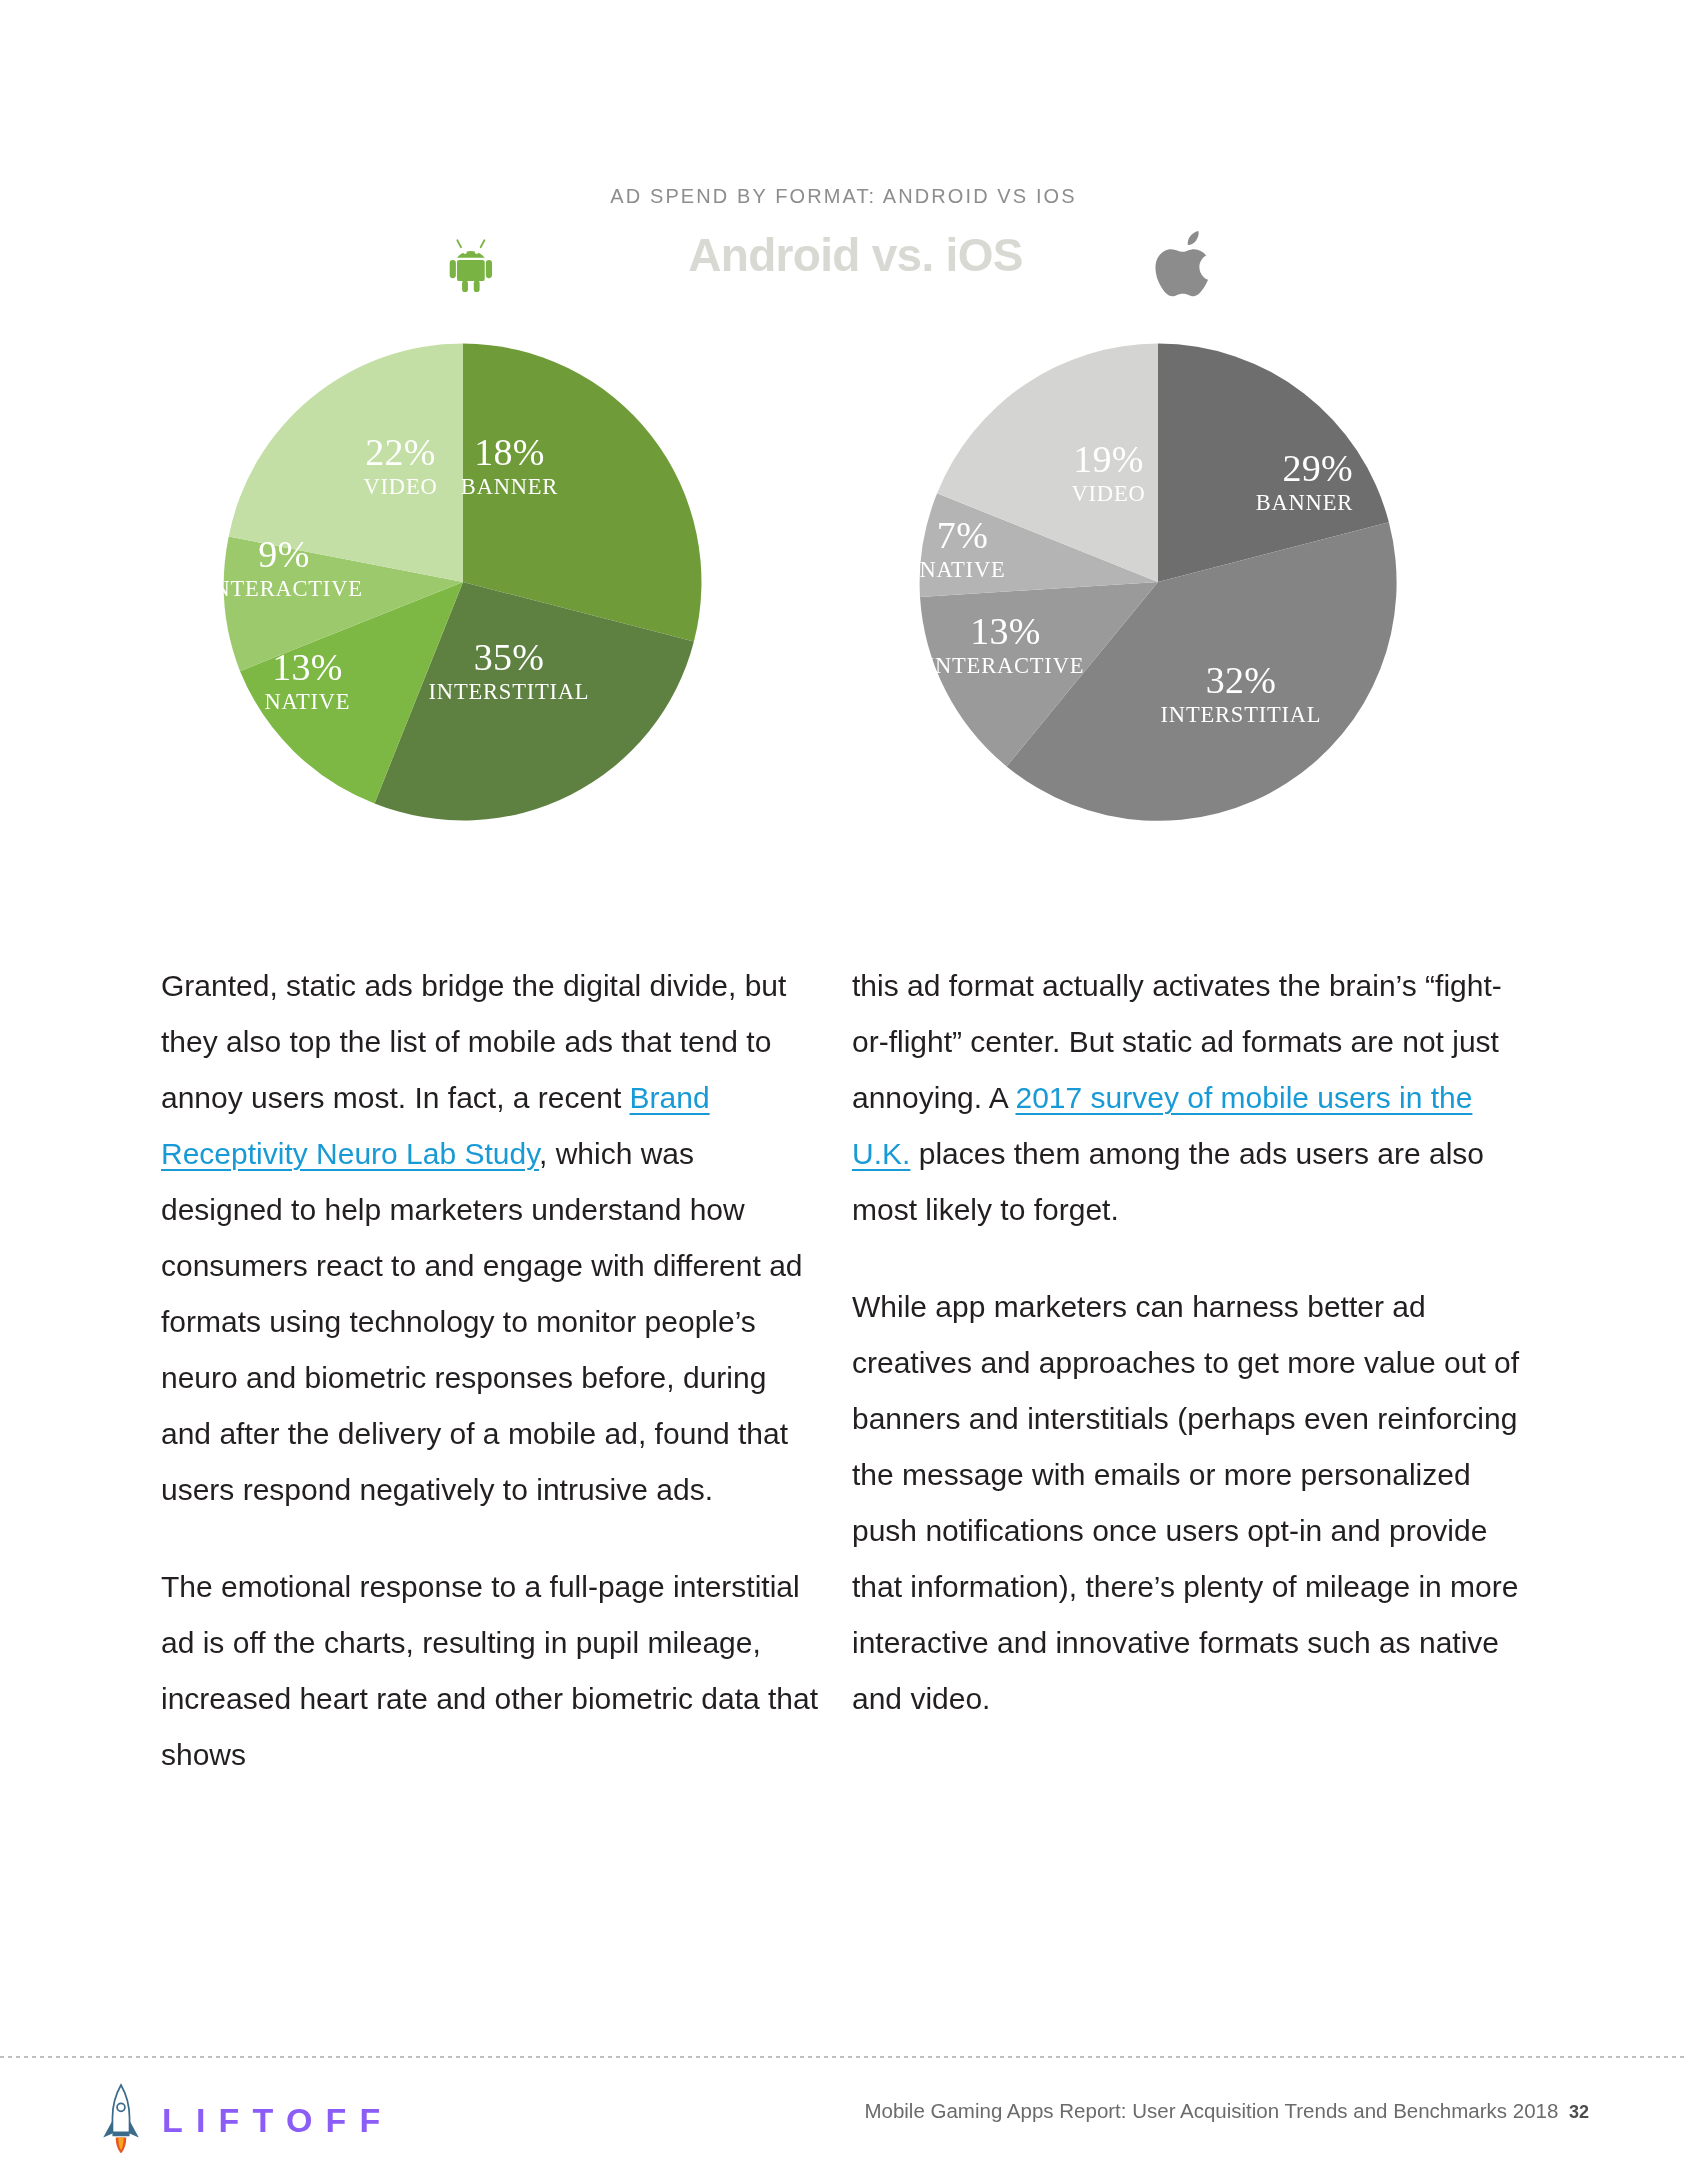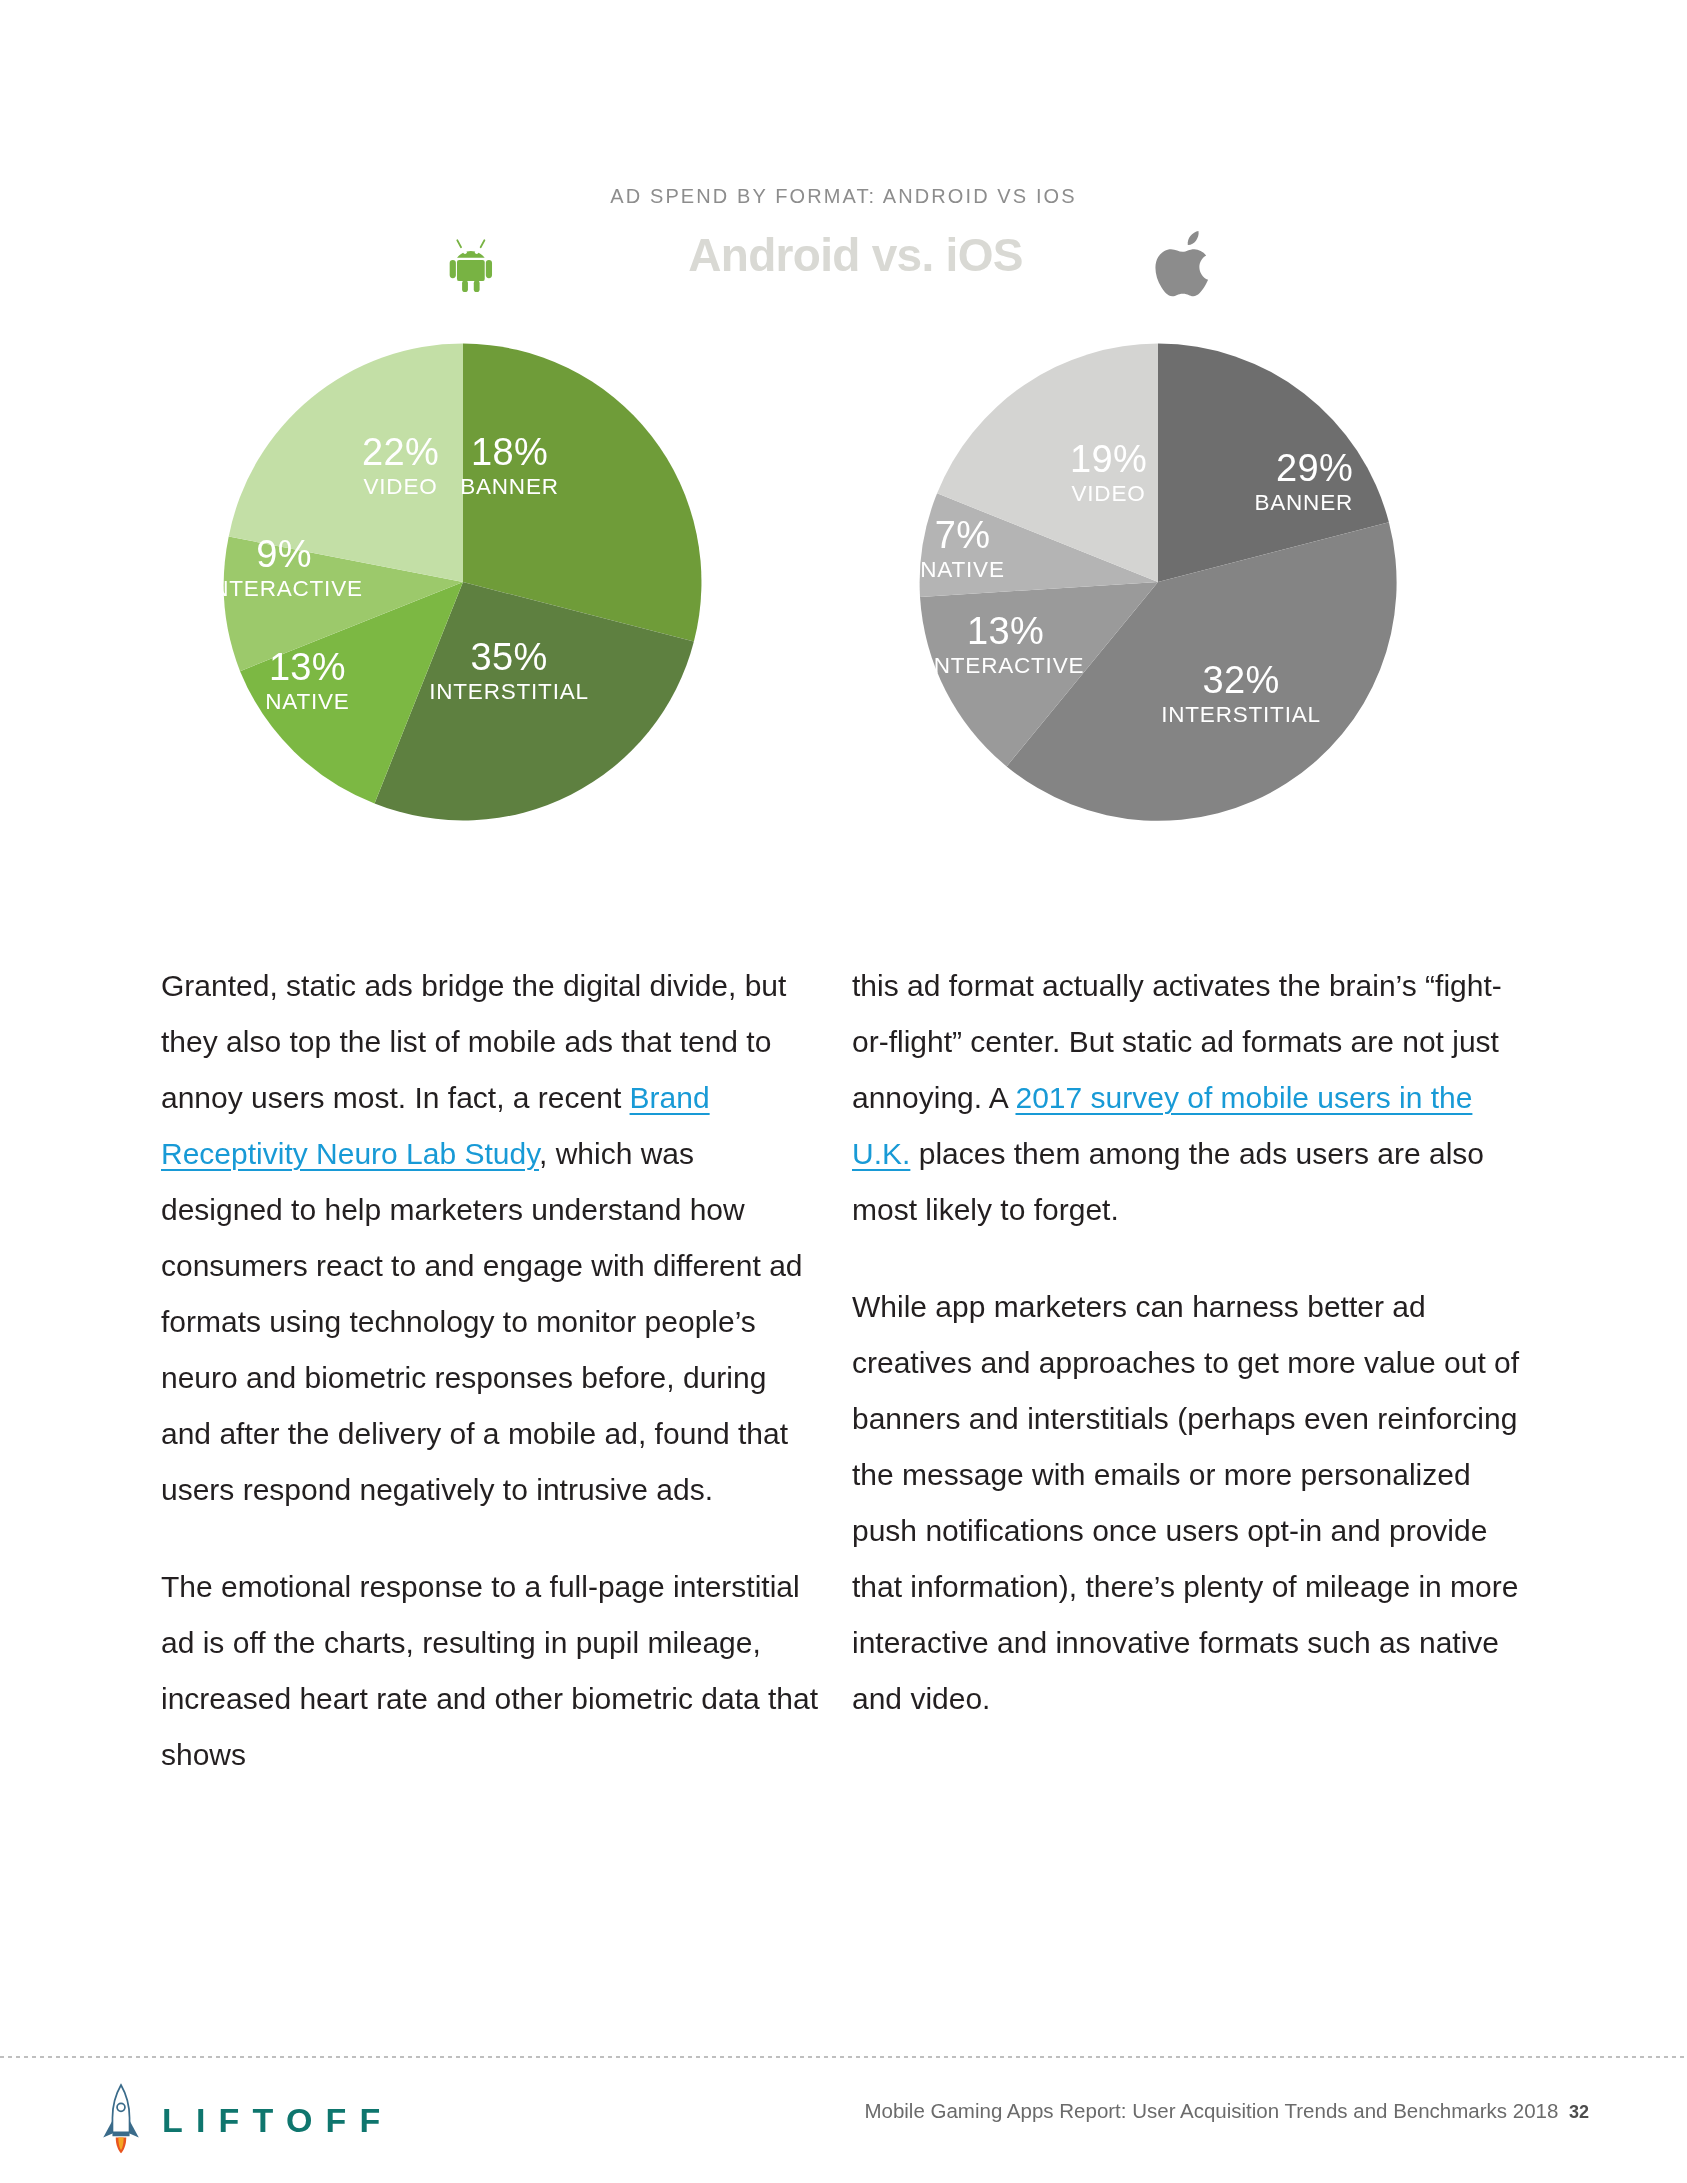--- a/index.html
+++ b/index.html
@@ -26,21 +26,21 @@
   .android-logo{position:absolute;left:438px;top:5.3px;width:73px;height:73px;}
   .apple-logo{position:absolute;left:1153px;top:0px;width:73px;height:79px;}
 
   
   .pie-wrap{position:absolute;}
   .pie-android{left:218px;top:337px;width:490px;height:490px;}
   .pie-ios{left:913px;top:337px;width:490px;height:490px;}
 
   .slice-label{
     position:absolute;color:#ffffff;text-align:center;
-    line-height:1.0;pointer-events:none;white-space:nowrap;
+    line-height:1.0;pointer-events:none;white-space:nowrap;font-family:Liberation Serif, serif;
   }
   .slice-label .pct{display:block;font-size:38px;font-weight:400;letter-spacing:0.3px;}
   .slice-label .nm{display:block;font-size:22.5px;font-weight:400;letter-spacing:0.8px;margin-top:5.3px;}
 
   
   .cols{position:absolute;top:958px;left:0;width:1687px;height:939px;}
   .col{
     position:absolute;top:0;
     font-size:30px;line-height:56px;color:#231f20;font-weight:400;
   }
@@ -53,21 +53,21 @@
   .rule{
     position:absolute;left:0;top:2056px;width:1687px;height:2px;
     background-image:linear-gradient(to right,#bfbfbf 0 4px,transparent 4px 8px);
     background-size:8px 2px;background-repeat:repeat-x;
   }
   .footer{position:absolute;left:0;top:2069px;width:1687px;height:93px;}
   .logo{position:absolute;left:98px;top:13.2px;width:284px;height:73px;}
   .logo-mark{position:absolute;left:0;top:0;width:46px;height:73px;}
   .logo-word{
     position:absolute;left:64px;top:18.5px;
-    font-size:34px;font-weight:700;letter-spacing:13.2px;color:#0f766e;
+    font-size:34px;font-weight:700;letter-spacing:13.2px;color:#8b5cf6;
   }
   .foot-right{
     position:absolute;right:98px;top:30px;text-align:right;
     font-size:20.5px;color:#6b6b6b;white-space:nowrap;
   }
   .foot-right .pg{font-size:18px;font-weight:700;color:#4d4d4d;margin-left:10.6px;}
 </style>
 </head>
 <body>
 

